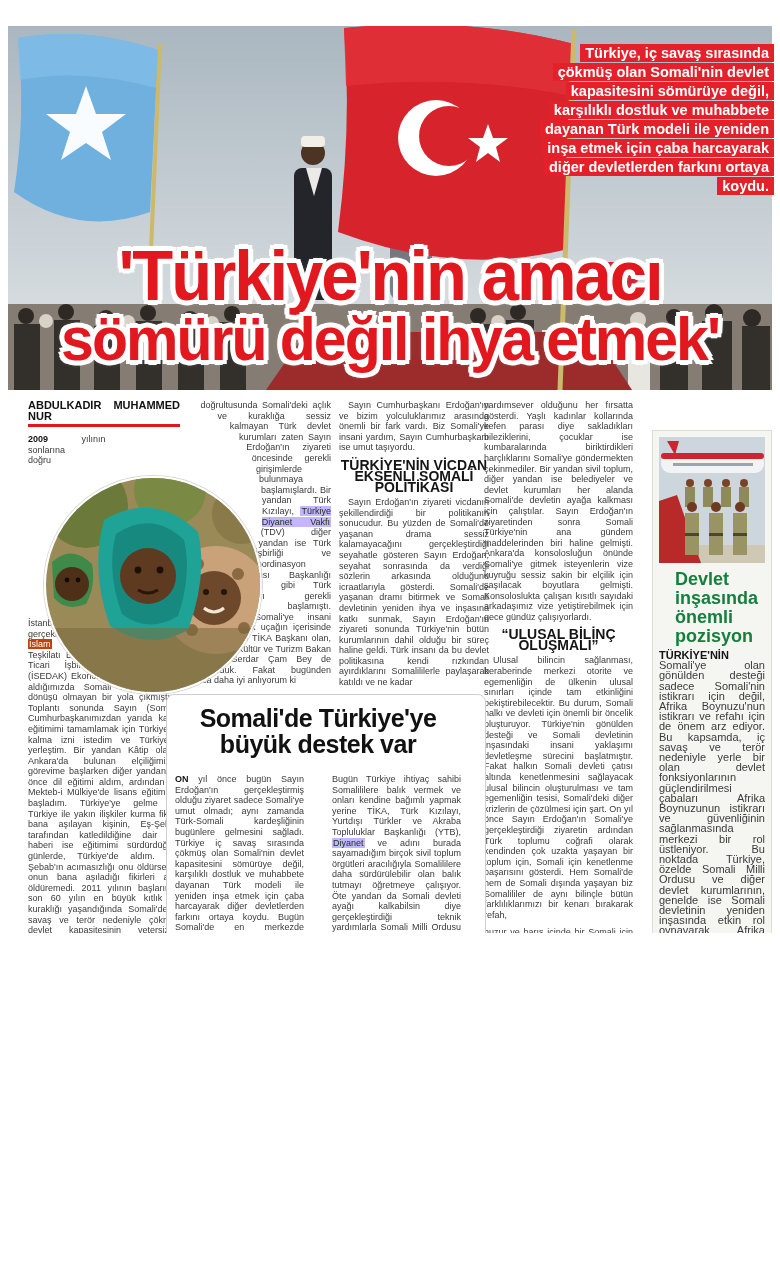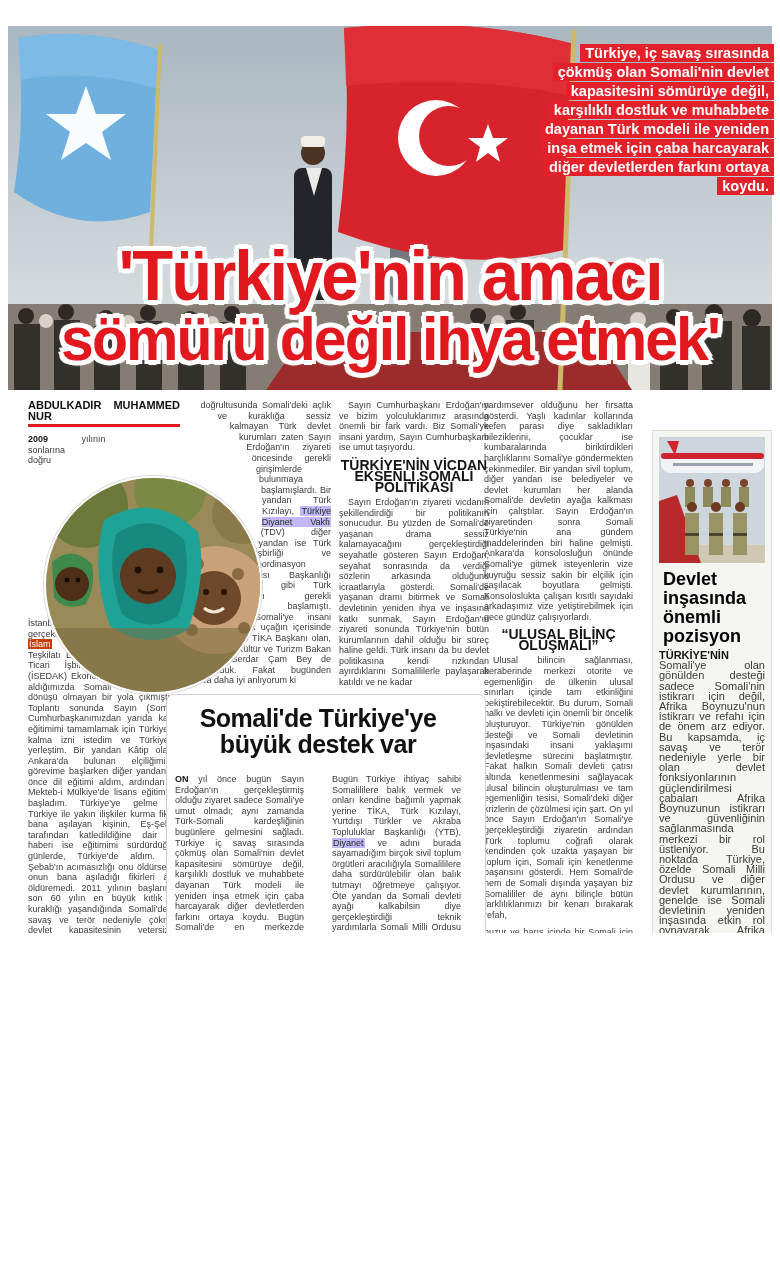--- a/index.html
+++ b/index.html
@@ -47,21 +47,21 @@
   .box-article{position:absolute;left:166px;top:694px;width:320px;height:364px;background:#fff;
       border:1px solid #cfcfcf;border-radius:8px;box-sizing:border-box;padding:8px 24px 0 8px;overflow:hidden;z-index:3;}
   .box-title{font-size:25px;line-height:26px;font-weight:800;color:#111;text-align:center;
       letter-spacing:-0.5px;margin:2px 0 8px 0;}
   .box-cols{display:flex;gap:28px;}
   .box-col{width:147px;font-size:9px;line-height:10.6px;text-align:justify;}
   
   .sidebar{position:absolute;left:652px;top:430px;width:120px;height:702px;background:#f5f5f2;
       border:1px solid #ddddd8;box-sizing:border-box;padding:6px;z-index:5;overflow:hidden;}
   .sidebar-photo{width:106px;height:126px;overflow:hidden;background:#ccd6dc;}
-  .sidebar-title{font-size:18px;line-height:19px;font-weight:800;color:#000000;margin:7px 0 4px 4px;}
+  .sidebar-title{font-size:18px;line-height:19px;font-weight:800;color:#15803d;margin:7px 0 4px 16px;}
   .sidebar-text{font-size:11px;line-height:10.2px;text-align:justify;}
   .side-spacer{float:left;width:58px;height:118px;margin:8px 4px 0 0;
       shape-outside:polygon(0 18%,92% 100%,0 100%);}
   
   .crowd-photo{position:absolute;left:168px;top:1052px;width:612px;height:233px;overflow:hidden;z-index:2;}
 </style>
 </head>
 <body>
 
 <div class="page">

